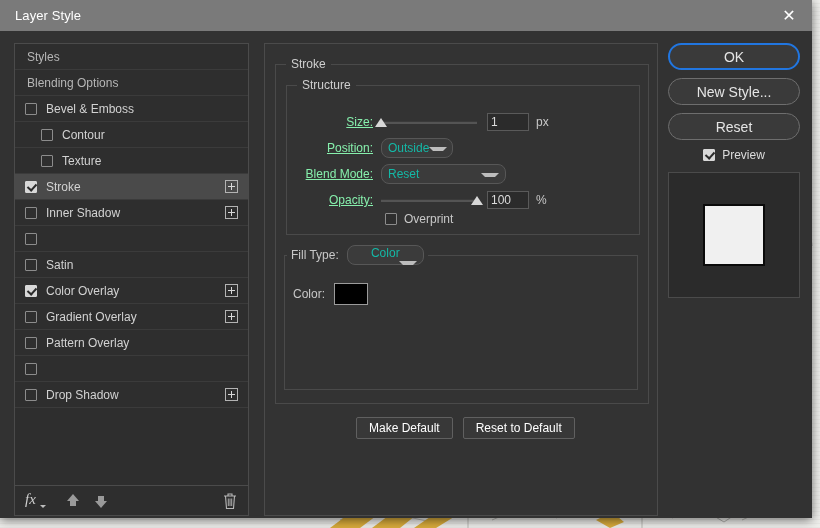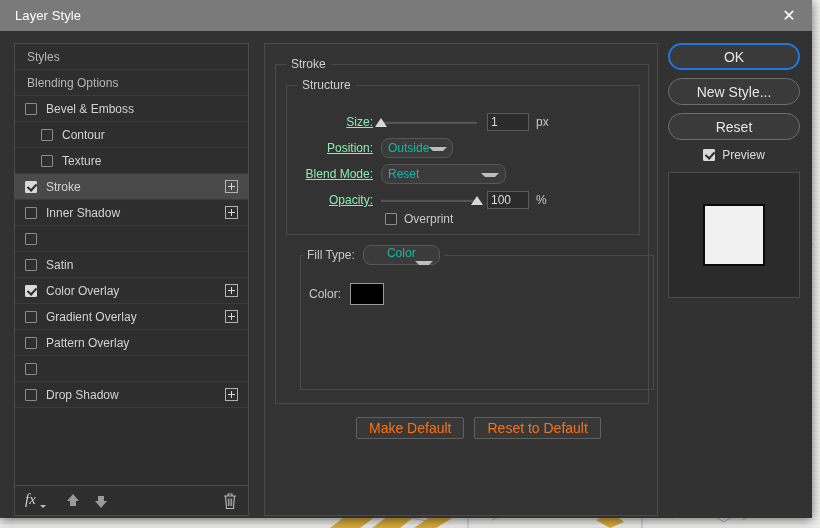--- a/index.html
+++ b/index.html
@@ -217,21 +217,21 @@
   .fieldset > .legend {
     position: absolute;
     top: -8px; left: 10px;
     background: #333333;
     padding: 0 5px;
     font-size: 12px;
     color: #cfcfcf;
   }
   #stroke-group  { left: 10px; top: 20px;  width: 374px; height: 340px; }
   #structure-group { left: 10px; top: 20px; width: 354px; height: 150px; }
-  #filltype-group { left: 24px; top: 190px; width: 354px; height: 135px; }
+  #filltype-group { left: 8px; top: 190px; width: 354px; height: 135px; }
 
   .form-row {
     position: absolute;
     display: flex;
     align-items: center;
     height: 20px;
     font-size: 12px;
     color: #c8c8c8;
   }
   .form-label {
@@ -343,22 +343,22 @@
     left: 80px; top: 352px;
     display: flex;
     gap: 10px;
   }
   .sm-btn {
     height: 22px;
     padding: 0 12px;
     background: #383838;
     border: 1px solid #606060;
     border-radius: 2px;
-    color: #f97316;
-    font-size: 14px;
+    color: #ffffff;
+    font-size: 12px;
     display: flex; align-items: center; justify-content: center;
     cursor: pointer;
     white-space: nowrap;
   }
 
   
   #action-panel {
     position: absolute;
     left: 668px; top: 12px;
     width: 132px;

